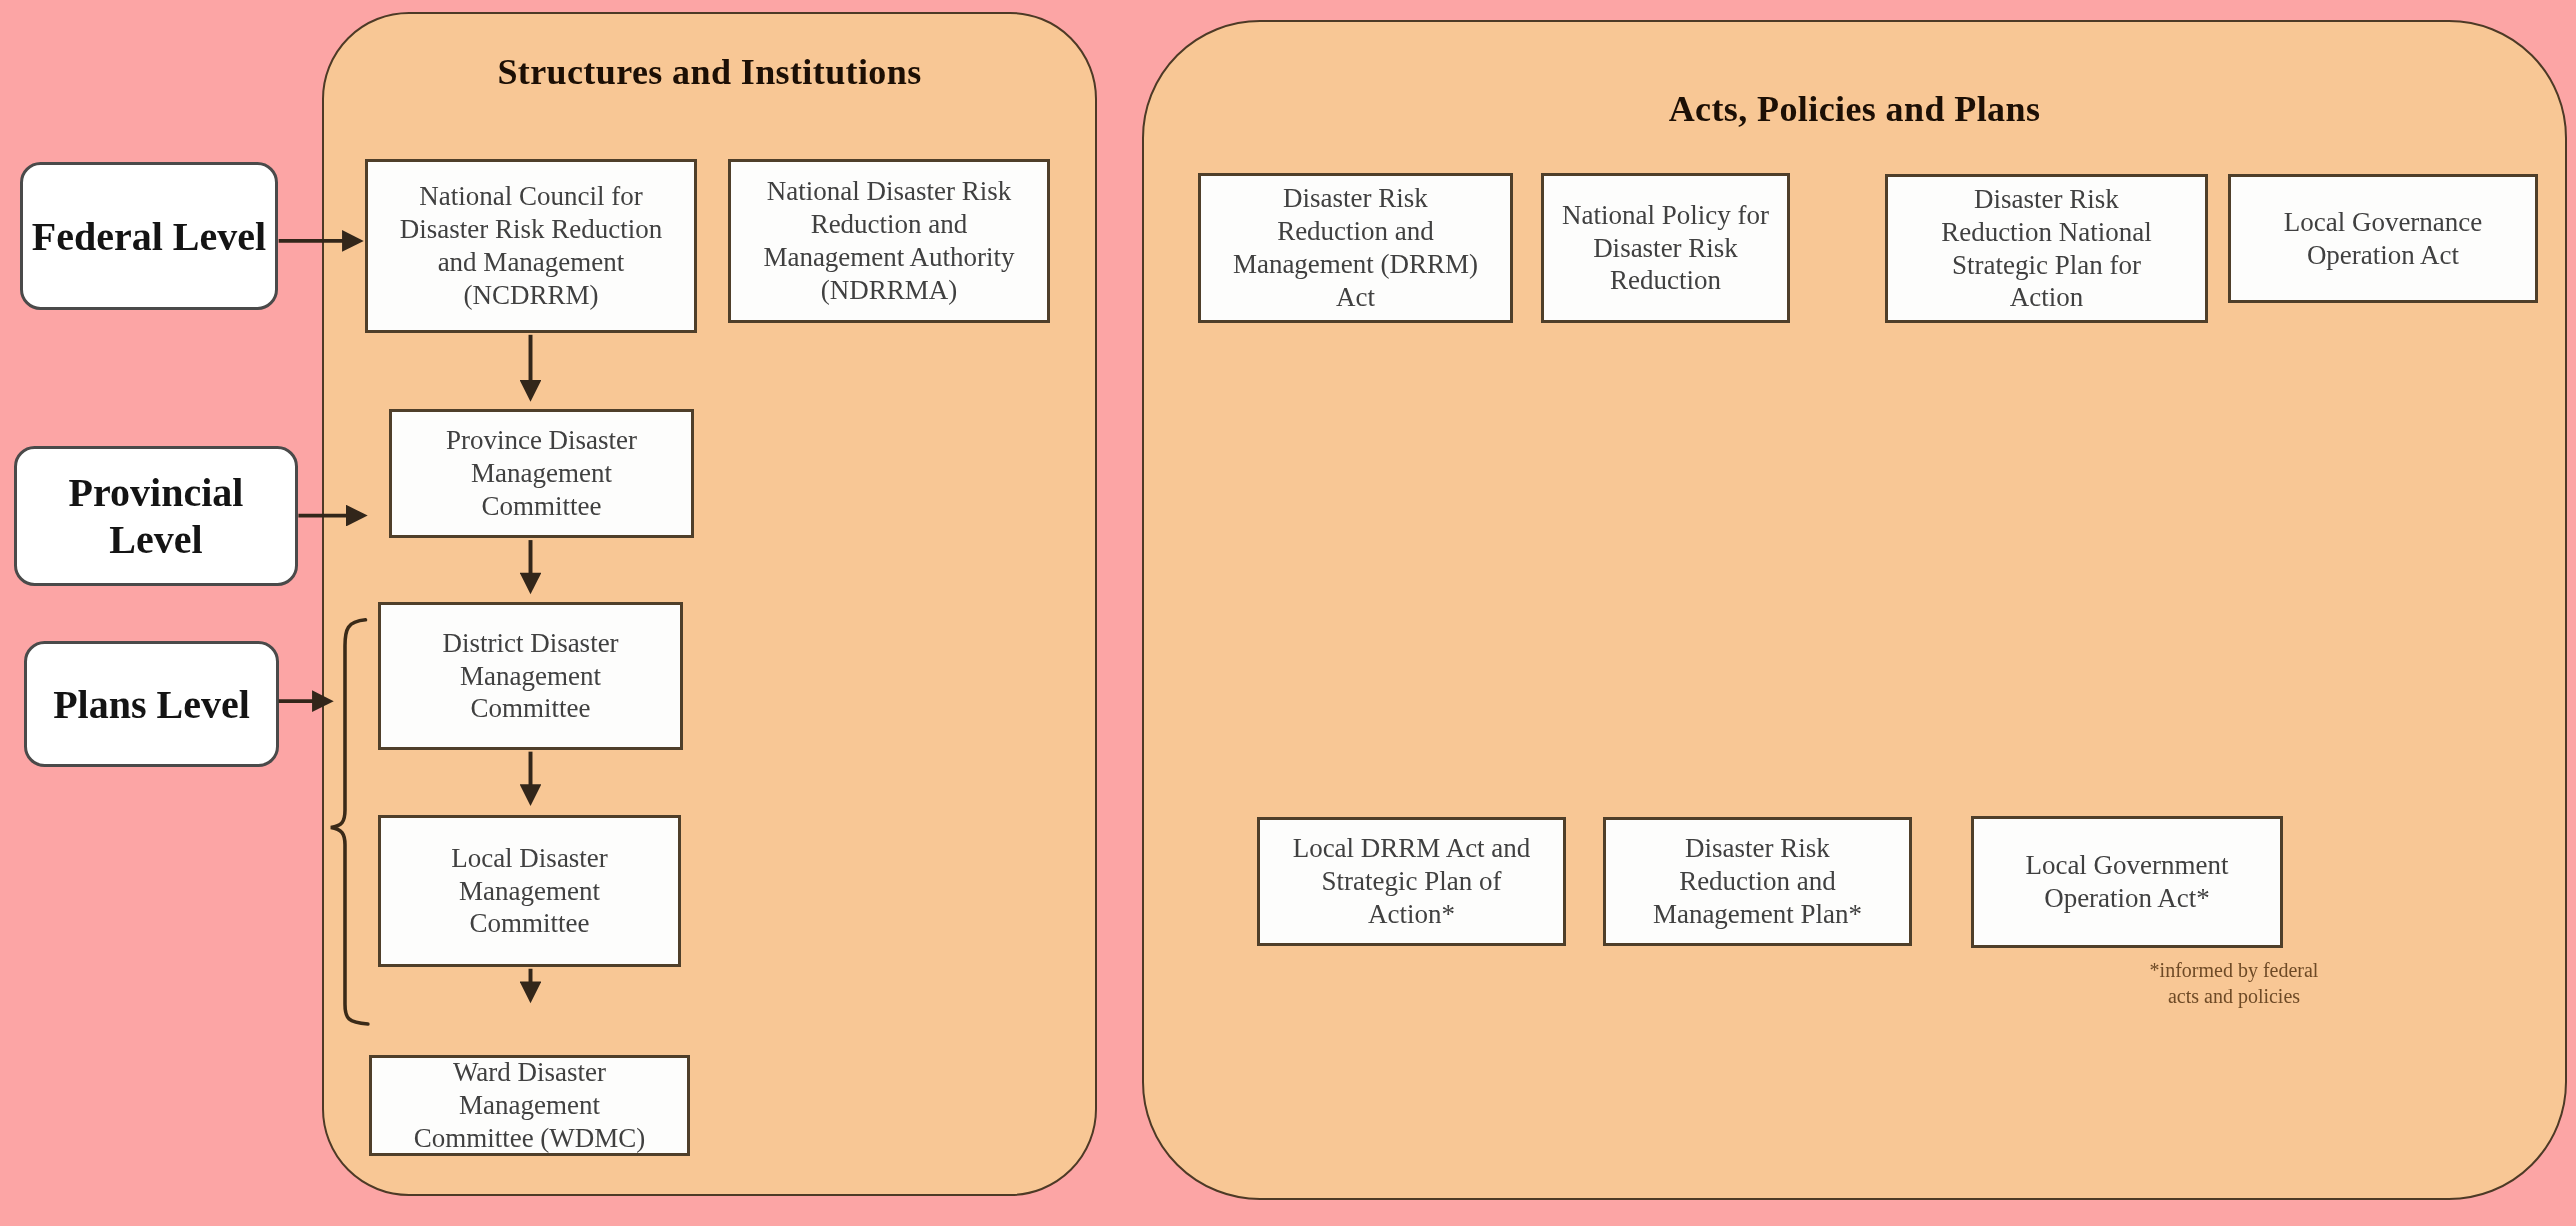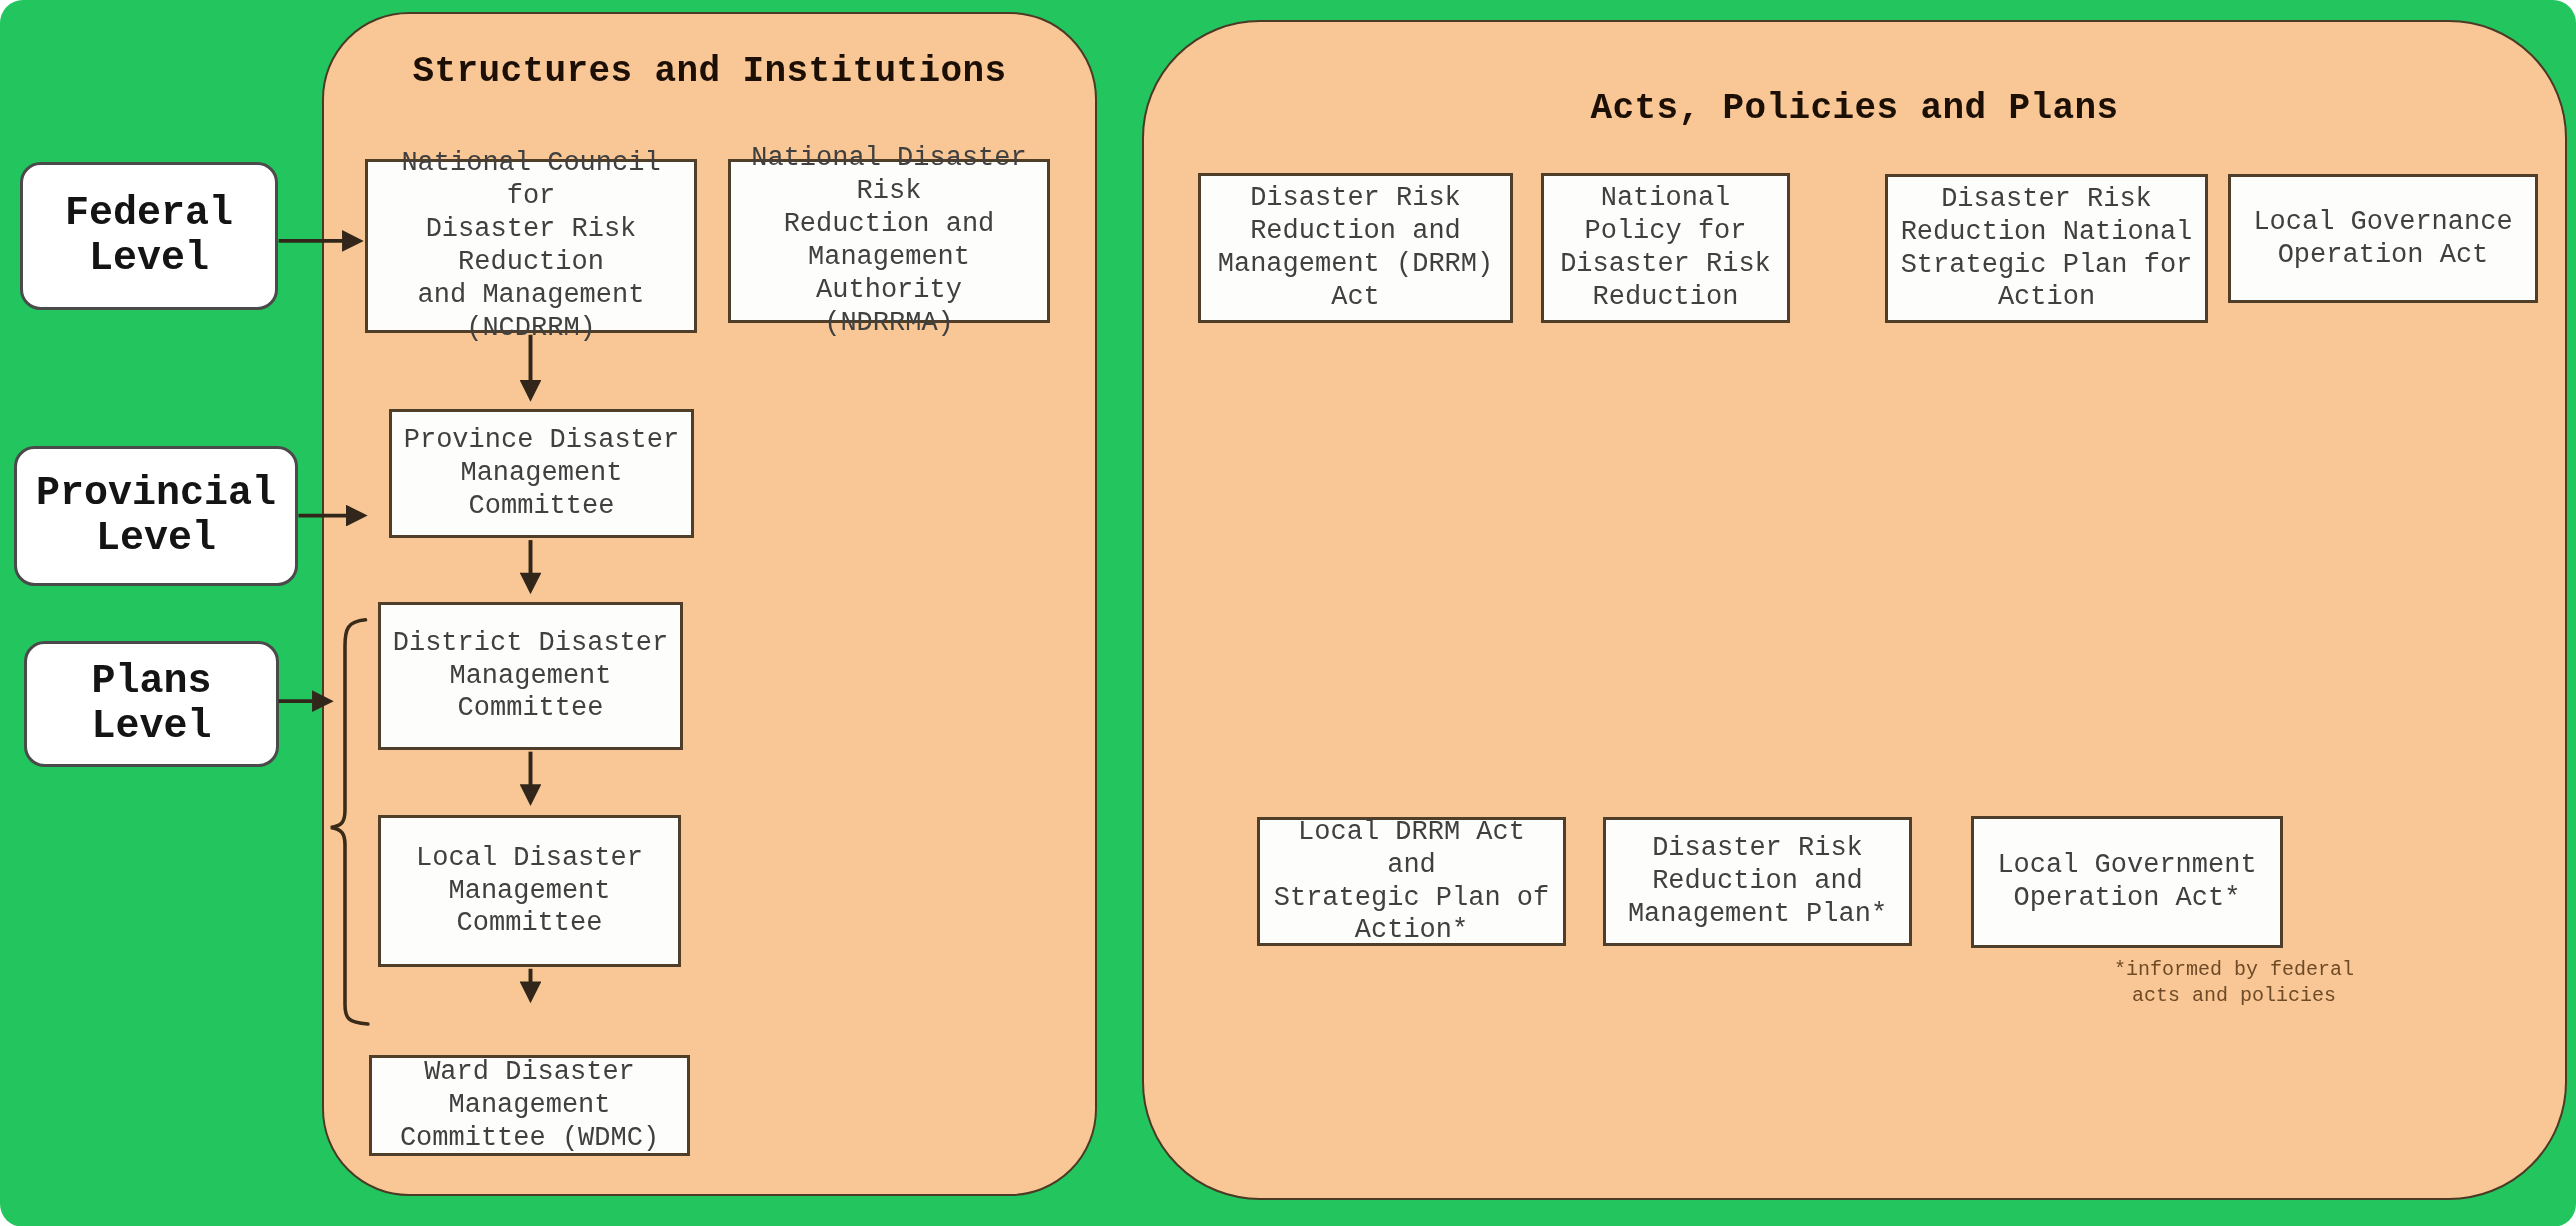--- a/index.html
+++ b/index.html
@@ -11,24 +11,23 @@
     --label-border:#4a4a4a;
     --label-text:#141414;
     --title-text:#1c0f05;
     --arrow:#32261a;
     --footnote:#6e4a26;
   }
   html,body{margin:0;padding:0;background:#ffffff;}
   #canvas{
     position:relative;
     width:2576px;height:1227px;
-    background:#22c55e;
-    font-family:Liberation Mono, monospace;
+    background:#fca5a5;
+    font-family:Liberation Serif, serif;
     overflow:hidden;
-    border-radius:23px;
   }
   .panel{
     position:absolute;
     background:var(--panel-fill);
     border:2.4px solid var(--panel-border);
     box-sizing:border-box;
   }
   .panel-title{
     position:absolute;
     text-align:center;

